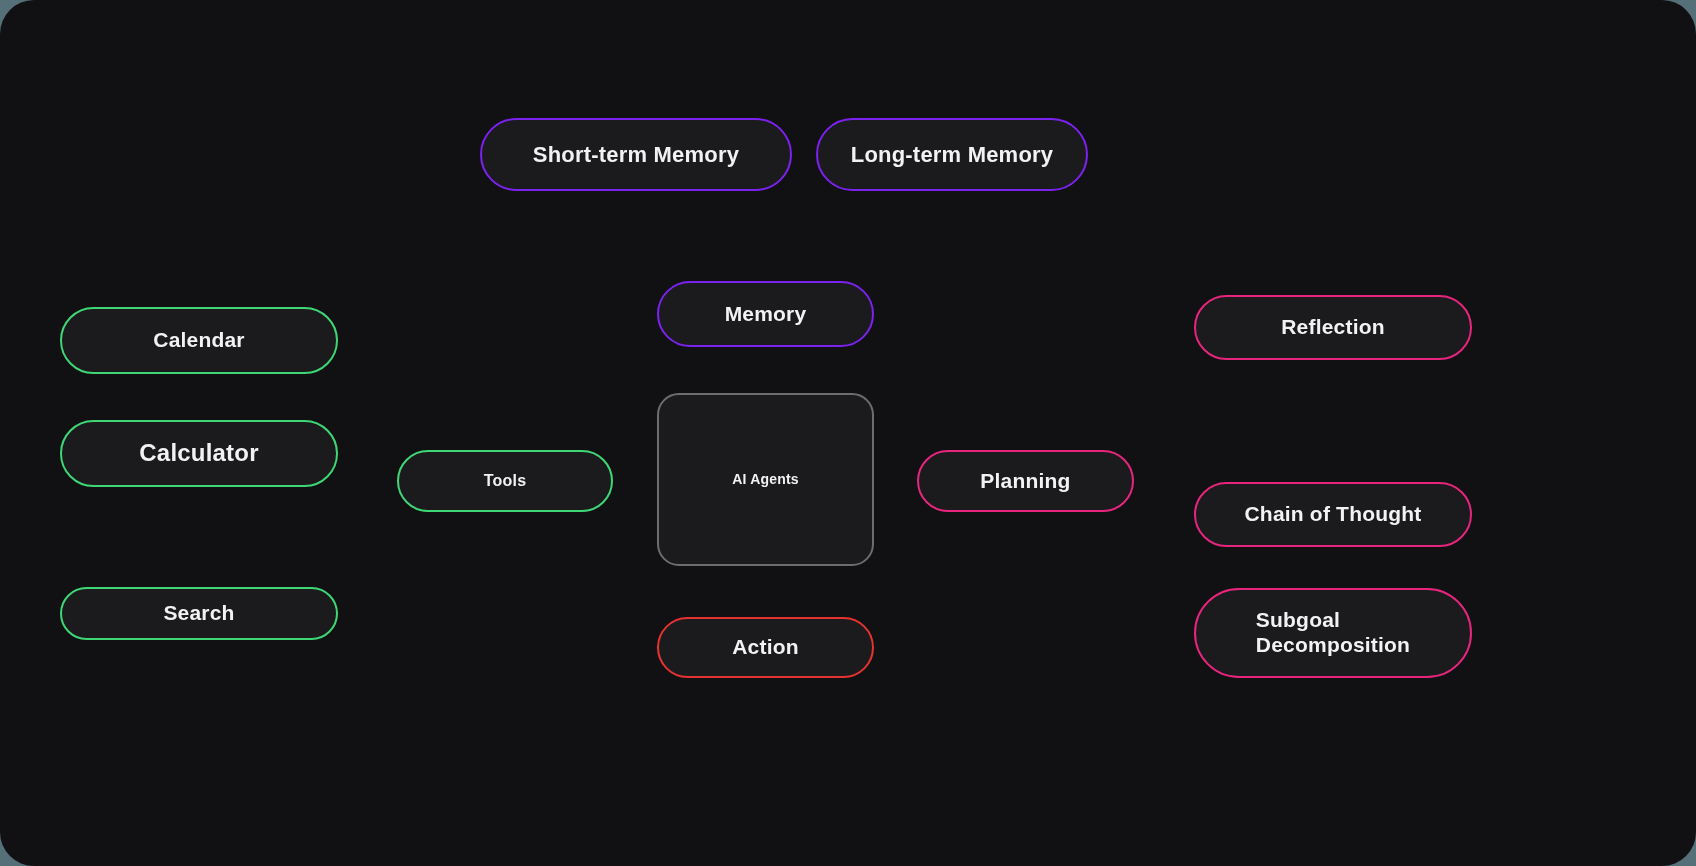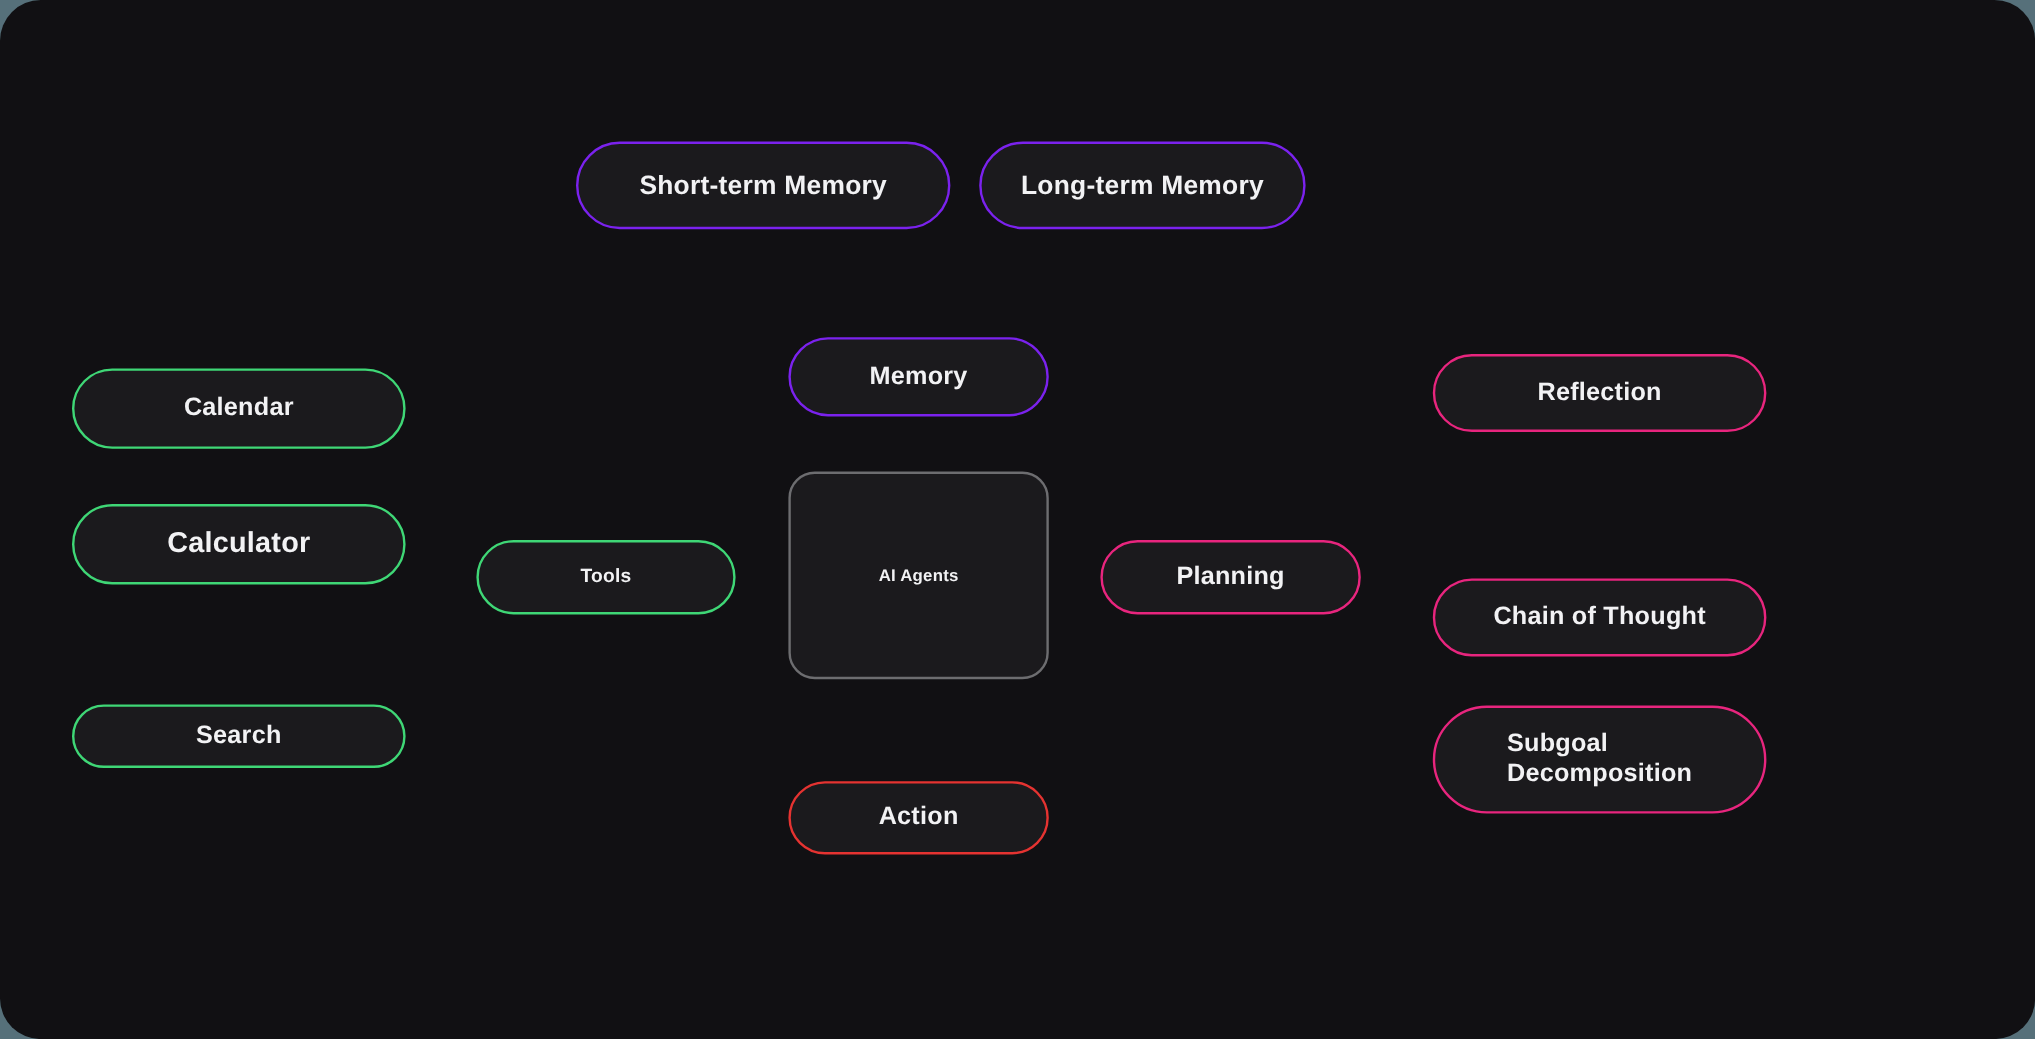--- a/index.html
+++ b/index.html
@@ -68,21 +68,21 @@
   #node-calculator        { left: 60px;  top: 420px;  width: 278px; height: 67px;  font-size: 24px; }
   #node-code-interpreter  { left: 60px;  top: 493px;  width: 278px; height: 67px;  font-size: 21px; }
   #node-search            { left: 60px;  top: 587px;  width: 278px; height: 53px;  font-size: 21px; }
 
   
   #node-tools             { left: 397px; top: 450px;  width: 216px; height: 62px;  font-size: 16px; }
 
   
   #node-memory            { left: 657px; top: 281px;  width: 217px; height: 66px;  font-size: 21px; }
   #node-ai-agents         { left: 657px; top: 393px;  width: 217px; height: 173px; font-size: 14px; }
-  #node-action            { left: 657px; top: 617px;  width: 217px; height: 61px;  font-size: 21px; margin-top: 34px; }
+  #node-action            { left: 657px; top: 617px;  width: 217px; height: 61px;  font-size: 21px; }
 
   
   #node-planning          { left: 917px; top: 450px;  width: 217px; height: 62px;  font-size: 21px; }
 
   
   #node-reflection        { left: 1194px; top: 295px; width: 278px; height: 65px;  font-size: 21px; }
   #node-self-critique     { left: 1194px; top: 388px; width: 278px; height: 65px;  font-size: 21px; }
   #node-chain-of-thought  { left: 1194px; top: 482px; width: 278px; height: 65px;  font-size: 21px; }
   #node-subgoal-decomposition { left: 1194px; top: 575px; width: 278px; height: 90px; font-size: 21px; margin-top: 13px; }
 </style>

